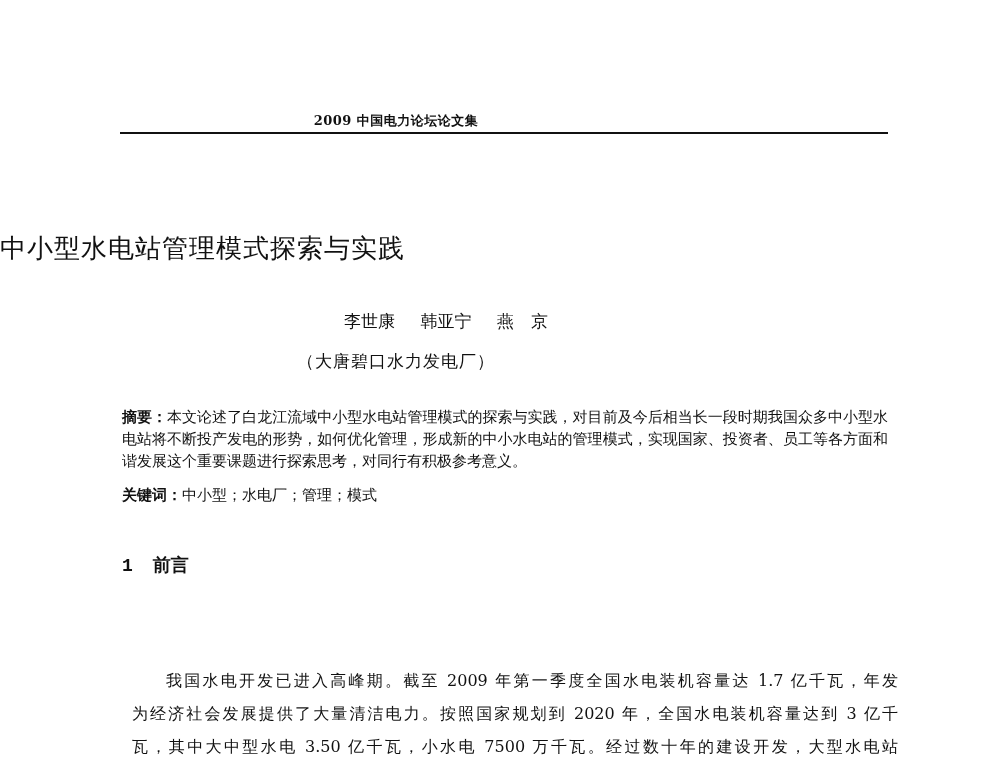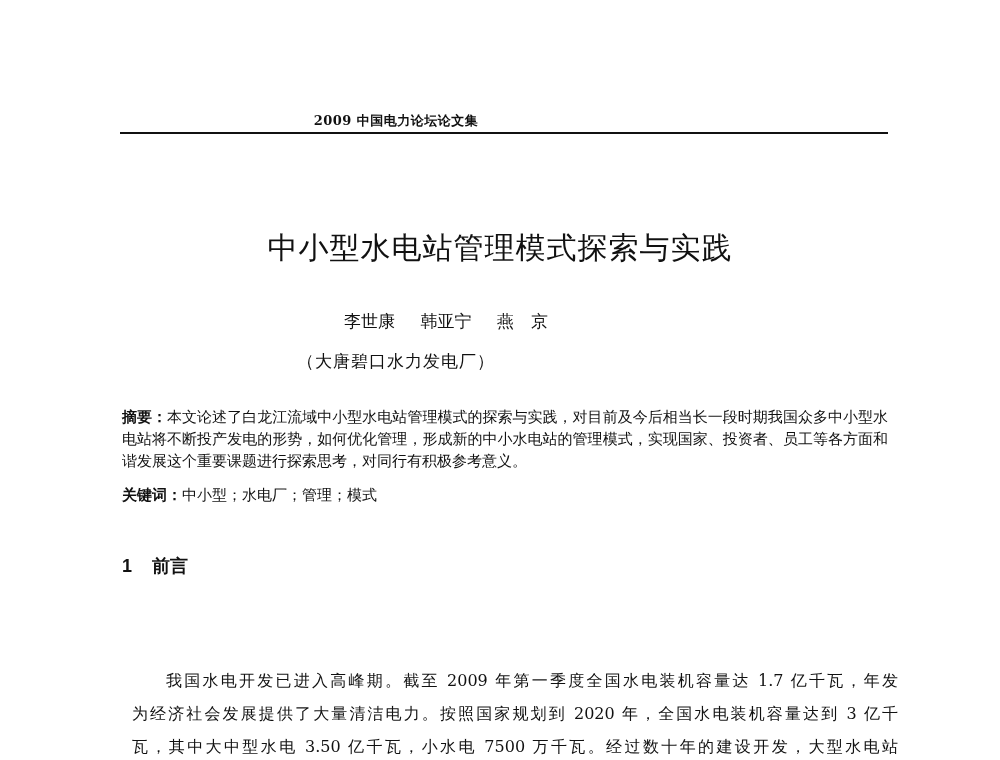--- a/index.html
+++ b/index.html
@@ -32,23 +32,23 @@
       top: 132px;
       width: 768px;
       height: 2px;
       background: #111111;
     }
     .title {
       position: absolute;
       left: 0;
       top: 226px;
       width: 1000px;
-      text-align: center;
+      text-align: left;
       font-family: "DejaVu Sans", "Liberation Sans", sans-serif;
-      font-size: 30px;
+      font-size: 26px;
       line-height: 44px;
       letter-spacing: 1px;
       font-weight: normal;
     }
     .authors {
       position: absolute;
       left: 0;
       top: 309px;
       width: 892px;
       text-align: center;
@@ -88,21 +88,21 @@
       line-height: 22px;
     }
     .keywords .label {
       font-family: Liberation Serif, serif;
       font-weight: bold;
     }
     .section-heading {
       position: absolute;
       left: 122px;
       top: 553px;
-      font-family: Liberation Sans, sans-serif;
+      font-family: Liberation Mono, monospace;
       font-size: 18px;
       font-weight: bold;
       line-height: 26px;
     }
     .section-heading .num { margin-right: 20px; }
     .body-text {
       position: absolute;
       left: 132px;
       top: 616px;
       width: 766px;

